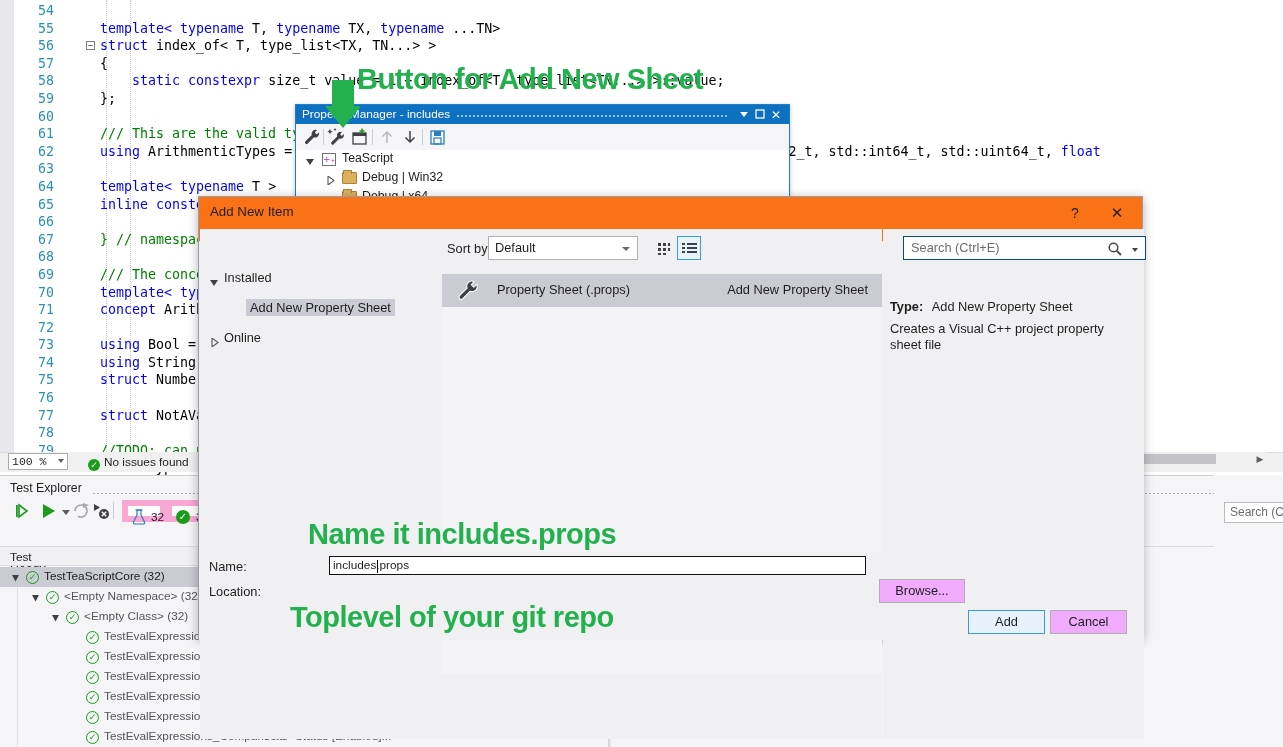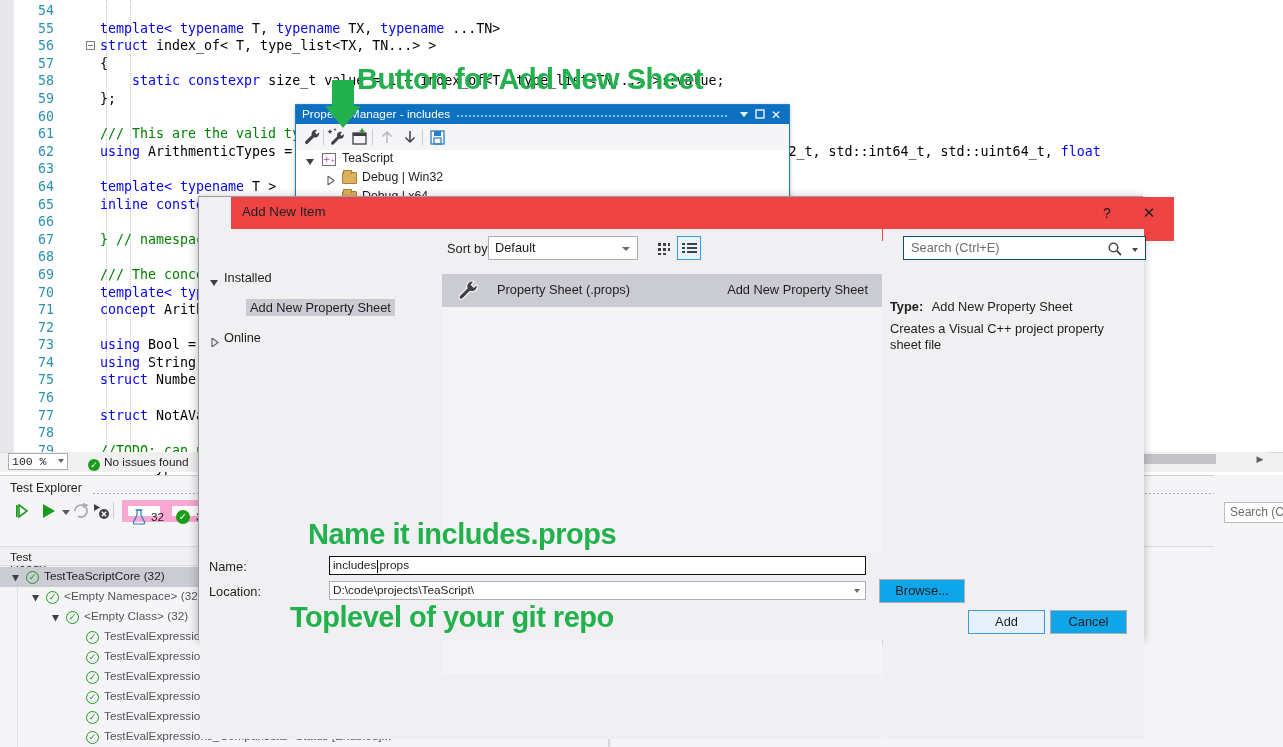--- a/index.html
+++ b/index.html
@@ -202,21 +202,21 @@
     color: #b33fb3; font-size: 9px; line-height: 11px; text-align: center;
     font-family: "DejaVu Sans", sans-serif;
   }
 
   
   .dlg {
     position: absolute; left: 198px; top: 196px; width: 945px; height: 443px;
     background: #f0f0f2; border: 1px solid #9c9ca4;
     box-shadow: 0 2px 10px rgba(0,0,0,.3);
   }
-  .dlg-title { position: absolute; left: 0; top: 0; width: 100%; height: 44px; background: #ef4444; margin-left: 32px; }
+  .dlg-title { position: absolute; left: 0; top: 0; width: 100%; height: 44px; background: #f97316; }
   .dlg-title .txt { position: absolute; left: 11px; top: 7px; font-size: 13.3px; color: #1e1e1e; }
   .dlg-title .help { position: absolute; left: 863px; top: 4px; width: 26px; height: 24px; font-size: 14px; color: #1e1e1e; text-align: center; line-height: 24px; }
   .dlg-title .close { position: absolute; left: 905px; top: 4px; width: 26px; height: 24px; font-size: 15px; color: #1e1e1e; text-align: center; line-height: 24px; }
 
   .dlg-body { position: absolute; left: 0; top: 32px; width: 945px; height: 507px; }
   .pane-left {
     position: absolute; left: 1px; top: 0; width: 241px; height: 510px;
     background: #f0f0f2;
   }
   .tree-row { position: relative; font-size: 12.8px; color: #1e1e1e; height: 24px; }
@@ -293,21 +293,21 @@
     position: absolute; left: 329px; top: 581px; width: 537px; height: 19px;
     background: #ffffff; border: 1px solid #aeaeb4;
     font-size: 11.8px; color: #1e1e1e; line-height: 17px; padding-left: 3px;
   }
   .loc-combo .caret {
     position: absolute; right: 5px; top: 7px; width: 0; height: 0;
     border-left: 3px solid transparent; border-right: 3px solid transparent;
     border-top: 4px solid #6a6a70;
   }
   .btn {
-    position: absolute; height: 24px; background: #0ea5e9; border: 1px solid #aeaeb4;
+    position: absolute; height: 24px; background: #f0abfc; border: 1px solid #aeaeb4;
     font-size: 12.8px; color: #1e1e1e; text-align: center; line-height: 22px;
   }
   .btn.primary { border: 1px solid #3a9bdc; background: #e6f1fb; }
 
   
   .anno {
     position: absolute; color: #22b14c; font-weight: bold;
     font-family: "Liberation Sans", sans-serif;
     letter-spacing: -0.5px;
   }
@@ -666,24 +666,20 @@
 
     <div class="dlg-bottom"></div>
   </div>
 
   <div class="fld-label" style="left:209px;top:559px">Name:</div>
   <div class="name-input">
     <span id="name-val">includes.props</span>
     <span class="caret-bar" id="name-caret" style="left: 47px;"></span>
   </div>
   <div class="fld-label" style="left:209px;top:584px">Location:</div>
-  <div class="loc-combo">
-    <span>D:\code\projects\TeaScript\</span>
-    <span class="caret"></span>
-  </div>
   <div class="btn" style="left:879px;top:579px;width:86px">Browse...</div>
   <div class="btn primary" style="left:968px;top:610px;width:77px">Add</div>
   <div class="btn" style="left:1050px;top:610px;width:77px">Cancel</div>
 
   <div class="arrow">
     <svg width="40" height="50" viewBox="0 0 40 50">
       <path d="M8 0 L8 26 L1 26 L19 48 L37 26 L30 26 L30 0 Z" fill="#22b14c"></path>
     </svg>
   </div>
   <div class="anno anno1">Button for Add New Sheet</div>

